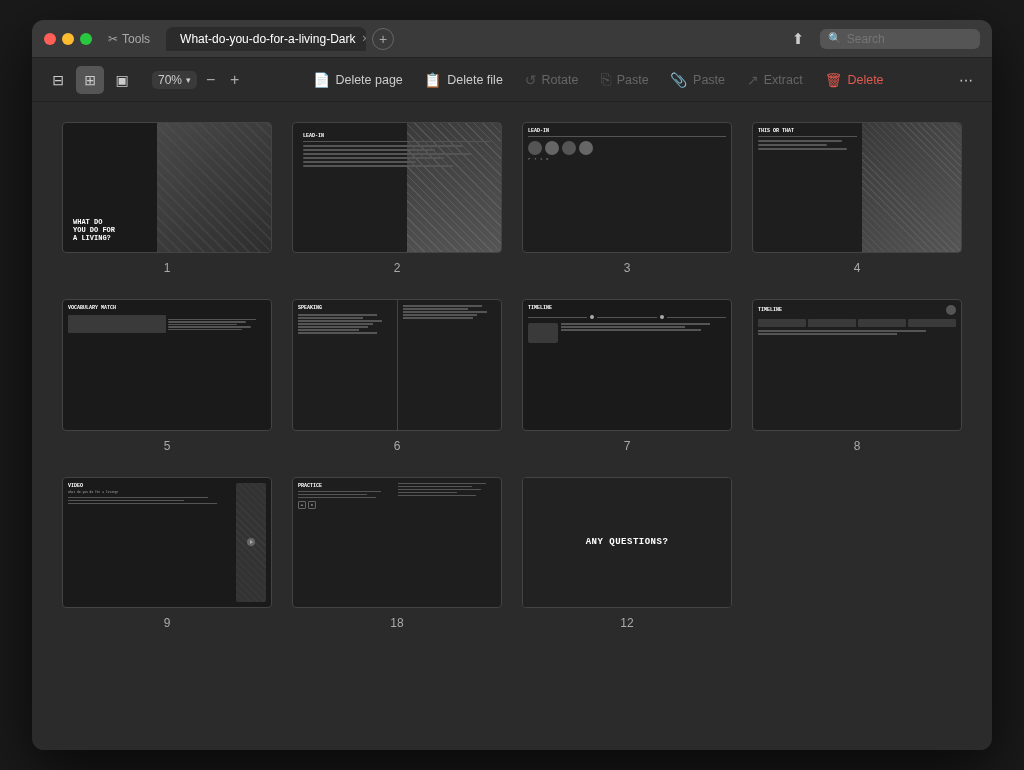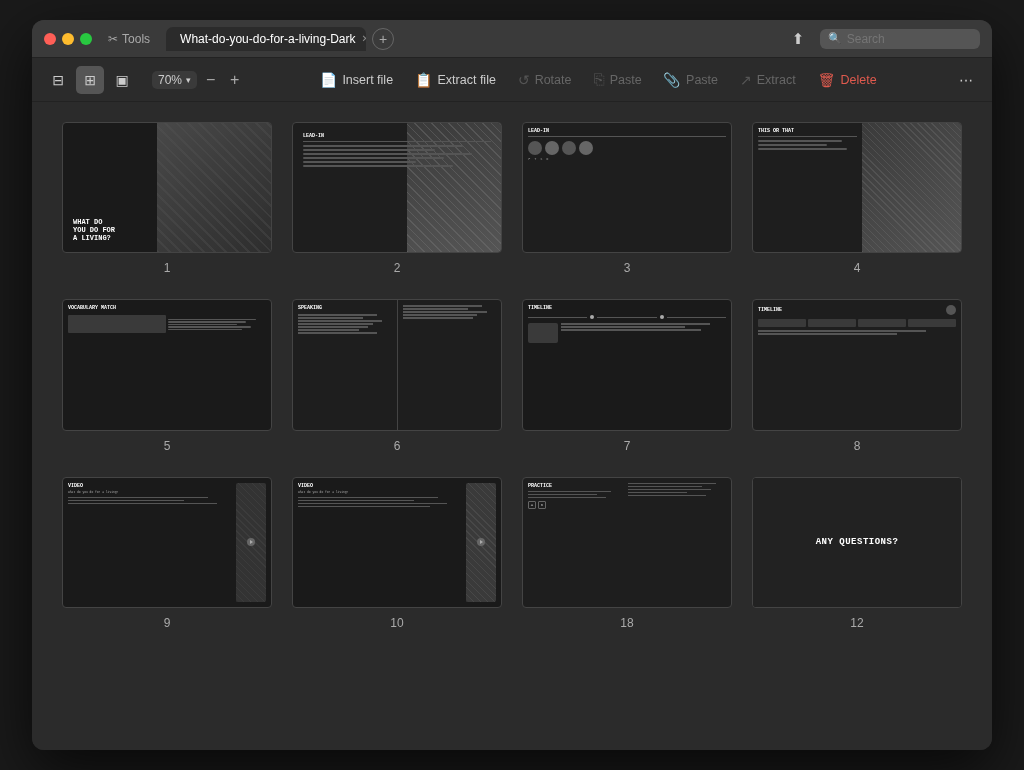--- a/index.html
+++ b/index.html
@@ -365,25 +365,25 @@
     <div class="zoom-btn">
       <span>−</span>
     </div>
     <div class="zoom-btn">
       <span>+</span>
     </div>
 
     <div class="toolbar-actions">
       <div class="action-btn">
         <span class="btn-icon">📄</span>
-        <span>Insert file</span>
+        <span>Delete page</span>
       </div>
       <div class="action-btn">
         <span class="btn-icon">📋</span>
-        <span>Extract file</span>
+        <span>Delete file</span>
       </div>
       <div class="action-btn disabled">
         <span class="btn-icon">↺</span>
         <span>Rotate</span>
       </div>
       <div class="action-btn disabled">
         <span class="btn-icon">⎘</span>
         <span>Paste</span>
       </div>
       <div class="action-btn disabled">
@@ -587,43 +587,20 @@
               <div style="position:absolute; inset:0; background: repeating-linear-gradient(45deg, #444 0px, #444 1px, transparent 1px, transparent 5px); opacity:0.5;"></div>
               <div style="width:8px; height:8px; border-radius:50%; background:#666; z-index:2; display:flex; align-items:center; justify-content:center;">
                 <div style="width:0; height:0; border-top:2px solid transparent; border-bottom:2px solid transparent; border-left:3px solid #aaa; margin-left:1px;"></div>
               </div>
             </div>
           </div>
         </div>
         <span class="slide-num">9</span>
       </div>
 
-      <div class="slide-item">
-        <div class="slide-thumb s10">
-          <div class="slide-content" style="display:flex; gap:3px; padding:5px;">
-            <div style="flex:1;">
-              <div style="font-size:5px; font-weight:700; color:#fff; text-transform:uppercase; margin-bottom:2px;">VIDEO</div>
-              <div style="font-size:3px; color:#aaa; margin-bottom:3px;">What do you do for a living?</div>
-              <div style="display:flex; flex-direction:column; gap:1.5px;">
-                <div style="height:1.5px; background:#555; width:85%;"></div>
-                <div style="height:1.5px; background:#555; width:70%;"></div>
-                <div style="height:1.5px; background:#555; width:90%;"></div>
-                <div style="height:1.5px; background:#555; width:80%;"></div>
-              </div>
-            </div>
-            <div style="width:30px; background:#3a3a3a; border-radius:2px; display:flex; align-items:center; justify-content:center; position:relative; overflow:hidden;">
-              <div style="position:absolute; inset:0; background: repeating-linear-gradient(45deg, #555 0px, #555 1px, transparent 1px, transparent 5px); opacity:0.5;"></div>
-              <div style="width:8px; height:8px; border-radius:50%; background:#666; z-index:2; display:flex; align-items:center; justify-content:center;">
-                <div style="width:0; height:0; border-top:2px solid transparent; border-bottom:2px solid transparent; border-left:3px solid #aaa; margin-left:1px;"></div>
-              </div>
-            </div>
-          </div>
-        </div>
-        <span class="slide-num">10</span>
-      </div>
 
       <div class="slide-item">
         <div class="slide-thumb s11">
           <div class="slide-content" style="display:flex; gap:2px; padding:5px;">
             <div style="flex:1;">
               <div style="font-size:5px; font-weight:700; color:#fff; text-transform:uppercase; margin-bottom:2px;">PRACTICE</div>
               <div style="display:flex; flex-direction:column; gap:1.5px; margin-bottom:3px;">
                 <div style="height:1.5px; background:#555; width:85%;"></div>
                 <div style="height:1.5px; background:#555; width:70%;"></div>
                 <div style="height:1.5px; background:#555; width:80%;"></div>

